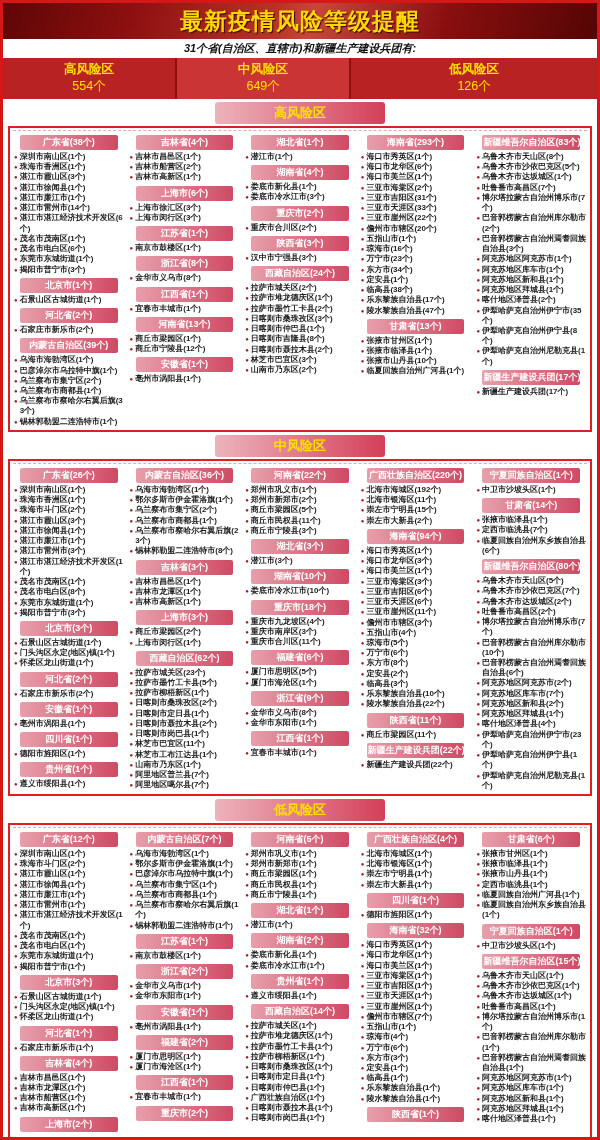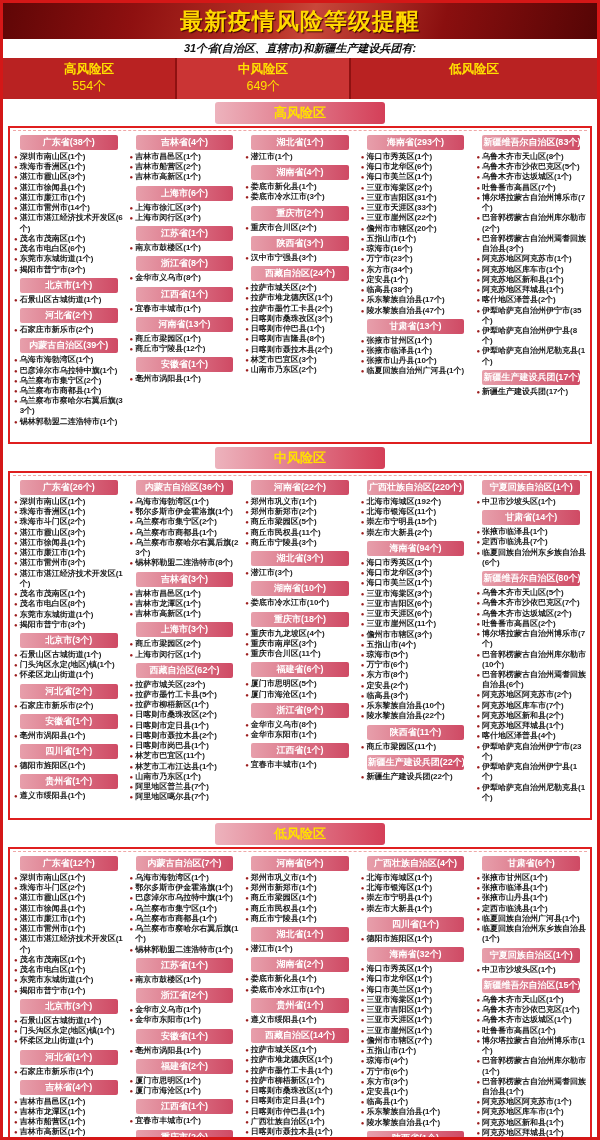--- a/index.html
+++ b/index.html
@@ -27,21 +27,21 @@
   .stat3 { flex:250; background:#b92222; }
   
   .section-pill, #normalized-pill {
     width:170px; margin:3px auto 2px; padding:2px 0; text-align:center;
     background:linear-gradient(90deg,#edb3bd,#d43f58);
     color:#ffe000; font-size:13px; font-weight:bold; border-radius:3px;
     position:relative; z-index:2;
   }
   
   .section-box {
-    margin:0 5px; border:2px solid #df1f1f; background:#fff; padding:2px 1px 15px;
+    margin:0 5px; border:2px solid #df1f1f; background:#fff; padding:2px 1px 3px;
   }
   .section-box::before { content:""; display:block; border-top:1px dashed #f0a7a7; margin:0 2px 1px; }
   .cols { display:flex; align-items:flex-start; }
   .col { flex:1; min-width:0; padding:0 2px; }
   .prov {
     margin:3px 7px 2px; padding:1px 1px; text-align:center;
     background:linear-gradient(90deg,#e79fab,#cf4a64);
     color:#ffffff; font-size:9px; font-weight:bold; border-radius:2px;
     white-space:nowrap; overflow:hidden;
   }
@@ -61,20 +61,21 @@
     <div class="stat stat1">
       <div class="lbl">高风险区</div>
       <div class="cnt">554个</div>
     </div>
     <div class="stat stat2">
       <div class="lbl">中风险区</div>
       <div class="cnt">649个</div>
     </div>
     <div class="stat stat3">
       <div class="lbl">低风险区</div>
+      <div class="cnt">126个</div>
     </div>
   </div>
 
   <div id="sections-root">
       <div class="section-pill">高风险区</div>
       <div class="section-box">
         <div class="cols">
           <div class="col">
             <div class="prov">广东省(38个)</div>
             <div class="item">

